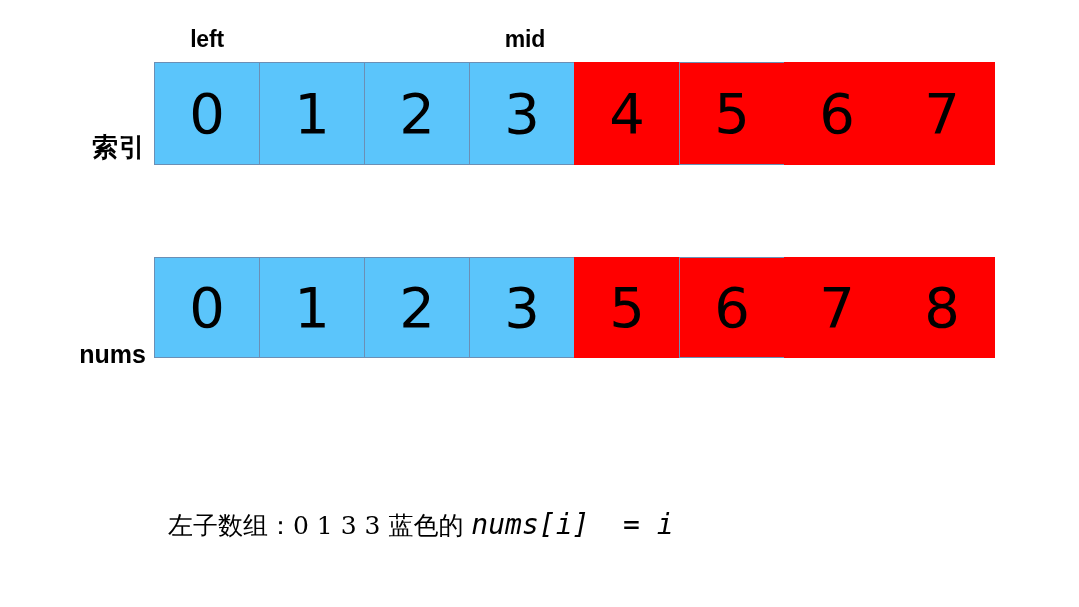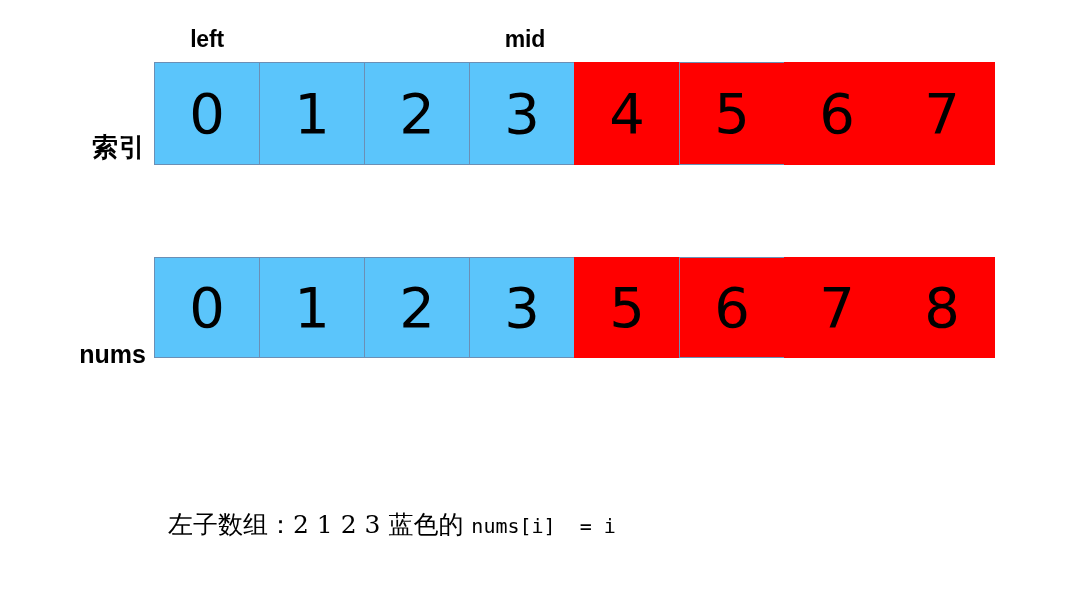--- a/index.html
+++ b/index.html
@@ -94,21 +94,22 @@
     top: 440px;
     font-family: "DejaVu Serif", serif;
     font-size: 25px;
     line-height: 34px;
     color: #000000;
     white-space: pre;
   }
   .legend .line { display: block; }
   .legend .mono {
     font-family: "DejaVu Sans Mono", monospace;
-    font-size: 20px;
+    font-size: 28px;
+    font-style: italic;
   }
 </style>
 </head>
 <body>
 
 <div class="pointer-labels">
   <span class="pointer-label" id="ptr-0" style="left: 0px;">left</span>
   <span class="pointer-label" id="ptr-1" style="left: 318px;">mid</span>
 </div>
 
@@ -132,15 +133,15 @@
   <div class="cell blue">1</div>
   <div class="cell blue">2</div>
   <div class="cell blue">3</div>
   <div class="cell red">5</div>
   <div class="cell red highlight">6</div>
   <div class="cell red">7</div>
   <div class="cell red">8</div>
 </div>
 
 <div class="legend">
-  <span class="line"><span>左子数组：2 1 2 3 蓝色的 </span><span class="mono">nums[i]  = i</span></span>
+  <span class="line"><span>左子数组：0 1 3 3 蓝色的 </span><span class="mono">nums[i]  = i</span></span>
   
 </div>
 
 </body></html>

